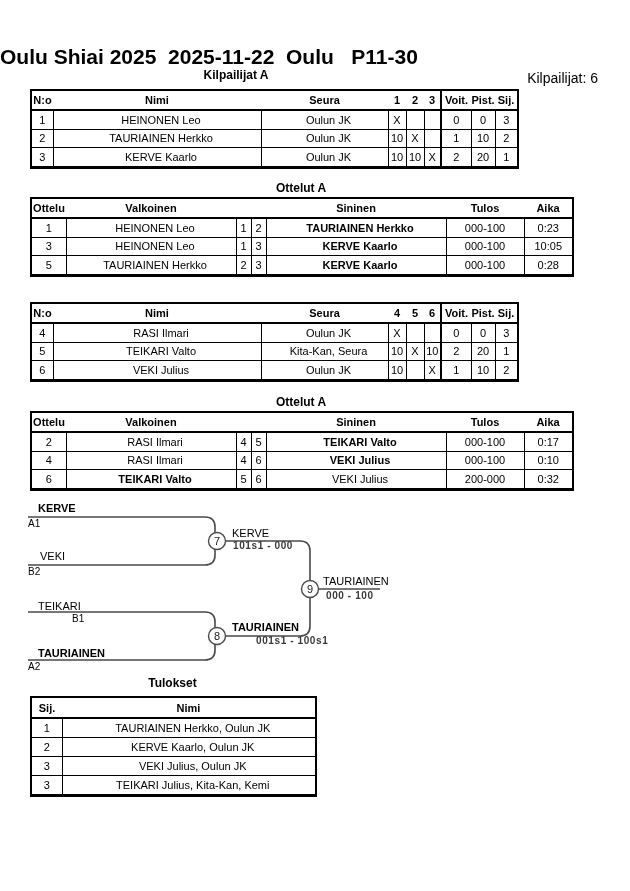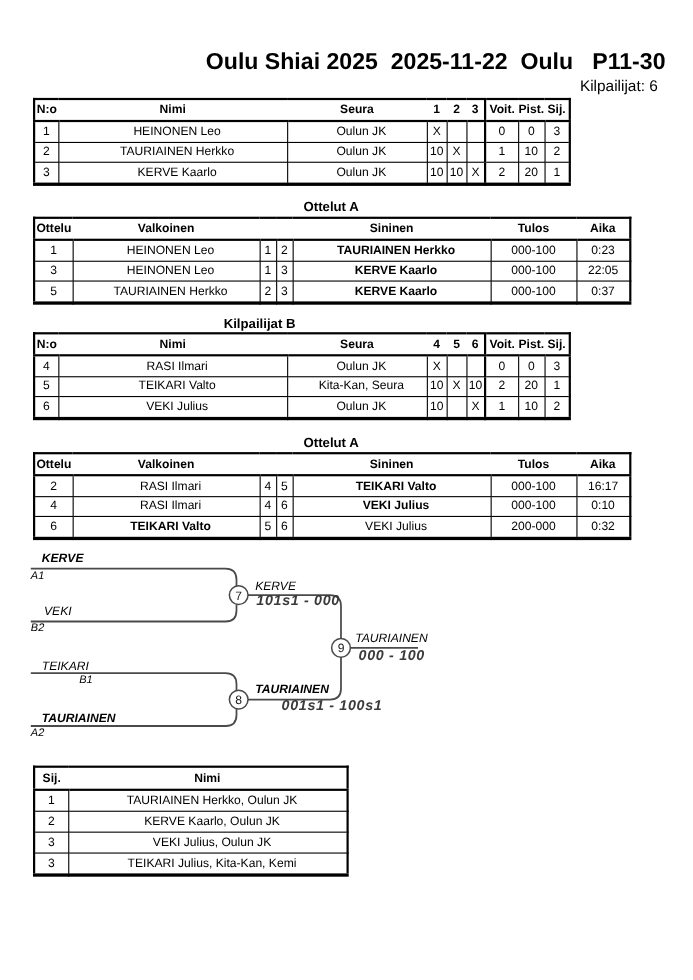--- a/index.html
+++ b/index.html
@@ -5,21 +5,21 @@
   html,body { margin:0; padding:0; background:#888; }
   .page {
     position:relative; width:630px; height:891px; margin:0 auto;
     background:#ffffff; color:#000;
     font-family:"Liberation Sans", sans-serif;
     overflow:hidden;
   }
   .abs { position:absolute; }
 
   
-  .main-title { top:45px; left:0; width:605px; text-align:right;
+  .main-title { top:45px; left:0; width:605px; text-align:left;
     font-size:21px; font-weight:bold; white-space:pre; }
   .sec-title { font-size:12px; font-weight:bold; text-align:center; white-space:pre; }
   .count-label { top:70px; right:32px; font-size:14px; }
 
   
   table.tbl { position:absolute; border-collapse:collapse; table-layout:fixed;
     font-size:11px; border:2px solid #000; border-bottom:3px solid #000; }
   .tbl th, .tbl td { padding:0; text-align:center; vertical-align:middle;
     white-space:nowrap; overflow:hidden; height:17.5px; }
   .tbl thead th { font-weight:bold; border-bottom:2px solid #000; height:18px;margin-top:40px; }
@@ -38,31 +38,32 @@
 
   .title-pool-a { top:68px;  left:30px; width:412px; }
   .title-match-a{ top:181px; left:30px; width:542px; }
   .title-pool-b { top:287px; left:30px; width:412px; }
   .title-match-b{ top:395px; left:30px; width:542px; }
   .title-res    { top:676px; left:30px; width:285px; }
 
   
   .bracket { top:495px; left:0; width:630px; height:200px; }
   .bracket svg { position:absolute; top:0; left:0; }
-  .bk { position:absolute; font-size:11px; line-height:12px; white-space:nowrap;font-style:italic; }
+  .bk { position:absolute; font-size:11px; line-height:12px; white-space:nowrap; }
   .bk-code { font-size:10px; line-height:11px; }
-  .bk-score { font-size:13px; line-height:8px; letter-spacing:0.6px; color:#3a3a3a; font-weight:bold; }
+  .bk-score { font-size:10px; line-height:8px; letter-spacing:0.6px; color:#3a3a3a; font-weight:bold; }
   .bk-bold { font-weight:bold; }
 </style>
 </head>
 <body>
 
 <div class="page">
 
   <div class="abs main-title">Oulu Shiai 2025  2025-11-22  Oulu   P11-30</div>
+  <div class="abs sec-title title-pool-a">Kilpailijat A</div>
   <div class="abs count-label">Kilpailijat: 6</div>
 
   <table class="tbl t-pool-a">
     <colgroup>
         <col style="width:22px">
         <col style="width:208px">
         <col style="width:127px">
         <col style="width:18px">
         <col style="width:18px">
         <col style="width:17px">
@@ -153,35 +154,34 @@
         <td>000-100</td>
         <td>0:23</td>
       </tr>
       <tr>
         <td>3</td>
         <td class="cl">HEINONEN Leo</td>
         <td>1</td>
         <td>3</td>
         <td class="cl win">KERVE Kaarlo</td>
         <td>000-100</td>
-        <td>22:05</td>
+        <td>10:05</td>
       </tr>
       <tr>
         <td>5</td>
         <td class="cl">TAURIAINEN Herkko</td>
         <td>2</td>
         <td>3</td>
         <td class="cl win">KERVE Kaarlo</td>
         <td>000-100</td>
-        <td>0:37</td>
-      </tr>
-    </tbody>
-  </table>
-
-  <div class="abs sec-title title-pool-b">Kilpailijat B</div>
+        <td>0:28</td>
+      </tr>
+    </tbody>
+  </table>
+
 
   <table class="tbl t-pool-b">
     <colgroup>
         <col style="width:22px">
         <col style="width:208px">
         <col style="width:127px">
         <col style="width:18px">
         <col style="width:18px">
         <col style="width:17px">
         <col style="width:30px">
@@ -262,21 +262,21 @@
       </tr>
     </thead>
     <tbody>
       <tr>
         <td>2</td>
         <td class="cl">RASI Ilmari</td>
         <td>4</td>
         <td>5</td>
         <td class="cl win">TEIKARI Valto</td>
         <td>000-100</td>
-        <td>16:17</td>
+        <td>0:17</td>
       </tr>
       <tr>
         <td>4</td>
         <td class="cl">RASI Ilmari</td>
         <td>4</td>
         <td>6</td>
         <td class="cl win">VEKI Julius</td>
         <td>000-100</td>
         <td>0:10</td>
       </tr>
@@ -320,20 +320,21 @@
     <div class="bk" style="left:323px; top:80px;">TAURIAINEN</div>
     <div class="bk bk-score" style="left:326px; top:97px;">000 - 100</div>
     <div class="bk" style="left:38px; top:105px;">TEIKARI</div>
     <div class="bk bk-code" style="left:28px; top:118px;margin-left:44px;">B1</div>
     <div class="bk bk-bold" style="left:232px; top:126px;">TAURIAINEN</div>
     <div class="bk bk-score" style="left:233px; top:142px;margin-left:23px;">001s1 - 100s1</div>
     <div class="bk bk-bold" style="left:38px; top:152px;">TAURIAINEN</div>
     <div class="bk bk-code" style="left:28px; top:166px;">A2</div>
   </div>
 
+  <div class="abs sec-title title-res">Tulokset</div>
 
   <table class="tbl t-res">
     <colgroup>
         <col style="width:31px">
         <col style="width:254px">
       </colgroup>
     <thead>
       <tr>
         <th>Sij.</th>
         <th>Nimi</th>

